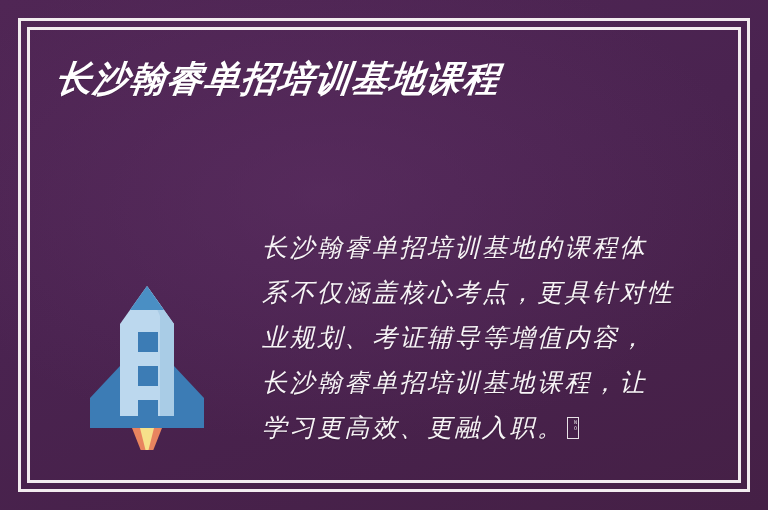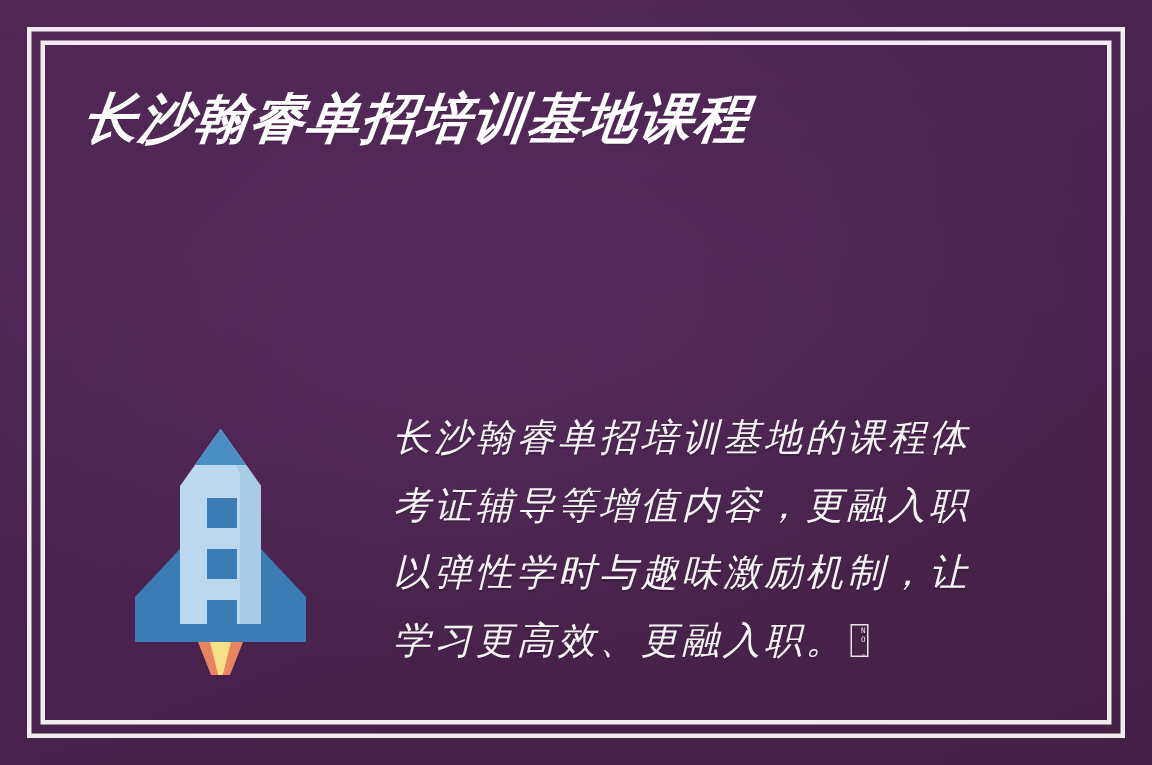--- a/index.html
+++ b/index.html
@@ -156,19 +156,20 @@
         <rect x="42" y="146" width="54" height="12" fill="#3c7cb5"></rect>
 
         <rect x="60" y="62" width="20" height="20" fill="#3c7cb5"></rect>
         <rect x="60" y="96" width="20" height="20" fill="#3c7cb5"></rect>
         <rect x="60" y="130" width="20" height="16" fill="#3c7cb5"></rect>
       </svg>
     </div>
 
     <div class="body-text">
       <span class="body-line">长沙翰睿单招培训基地的课程体</span>
-      <span class="body-line">考证辅导等增值内容，更融入职</span>
-      <span class="body-line">以弹性学时与趣味激励机制，让</span>
+      <span class="body-line">系不仅涵盖核心考点，更具针对性</span>
+      <span class="body-line">业规划、考证辅导等增值内容，</span>
+      <span class="body-line">长沙翰睿单招培训基地课程，让</span>
       <span class="body-line"><span>学习更高效、更融入职。</span><span class="noglyph">NO GLYPH</span></span>
     </div>
 
   </div>
 </div>
 
 </body></html>

